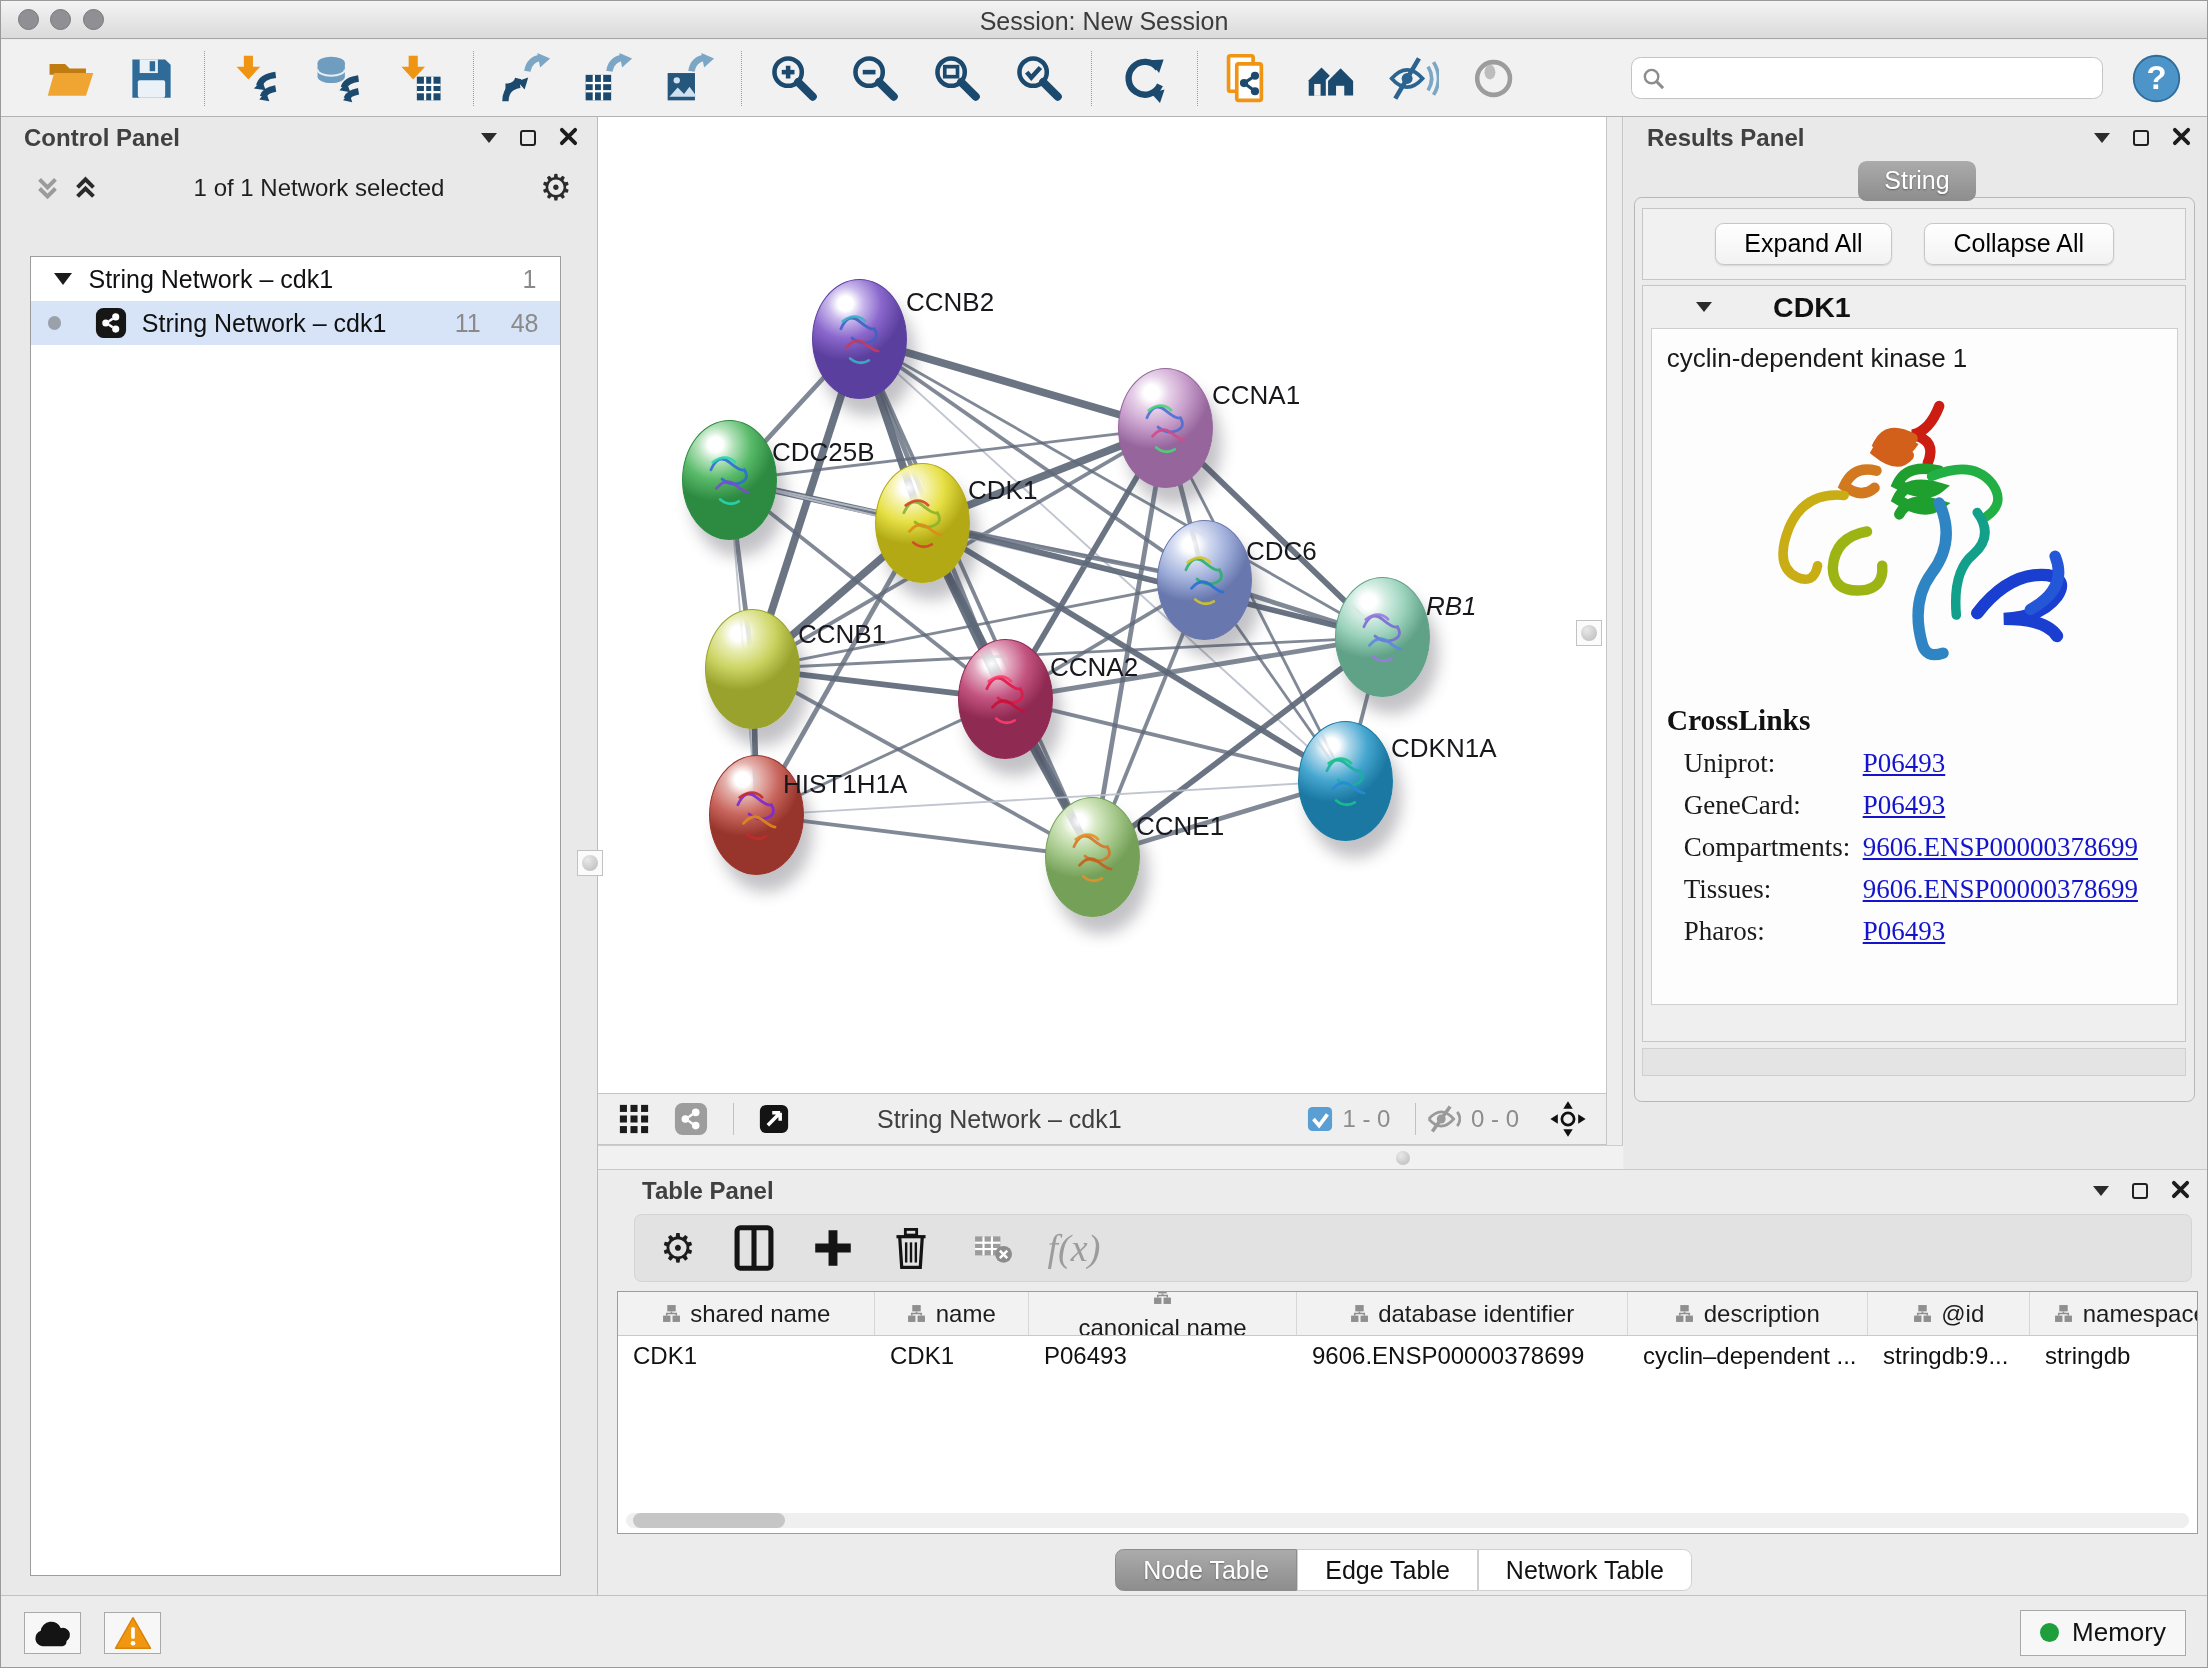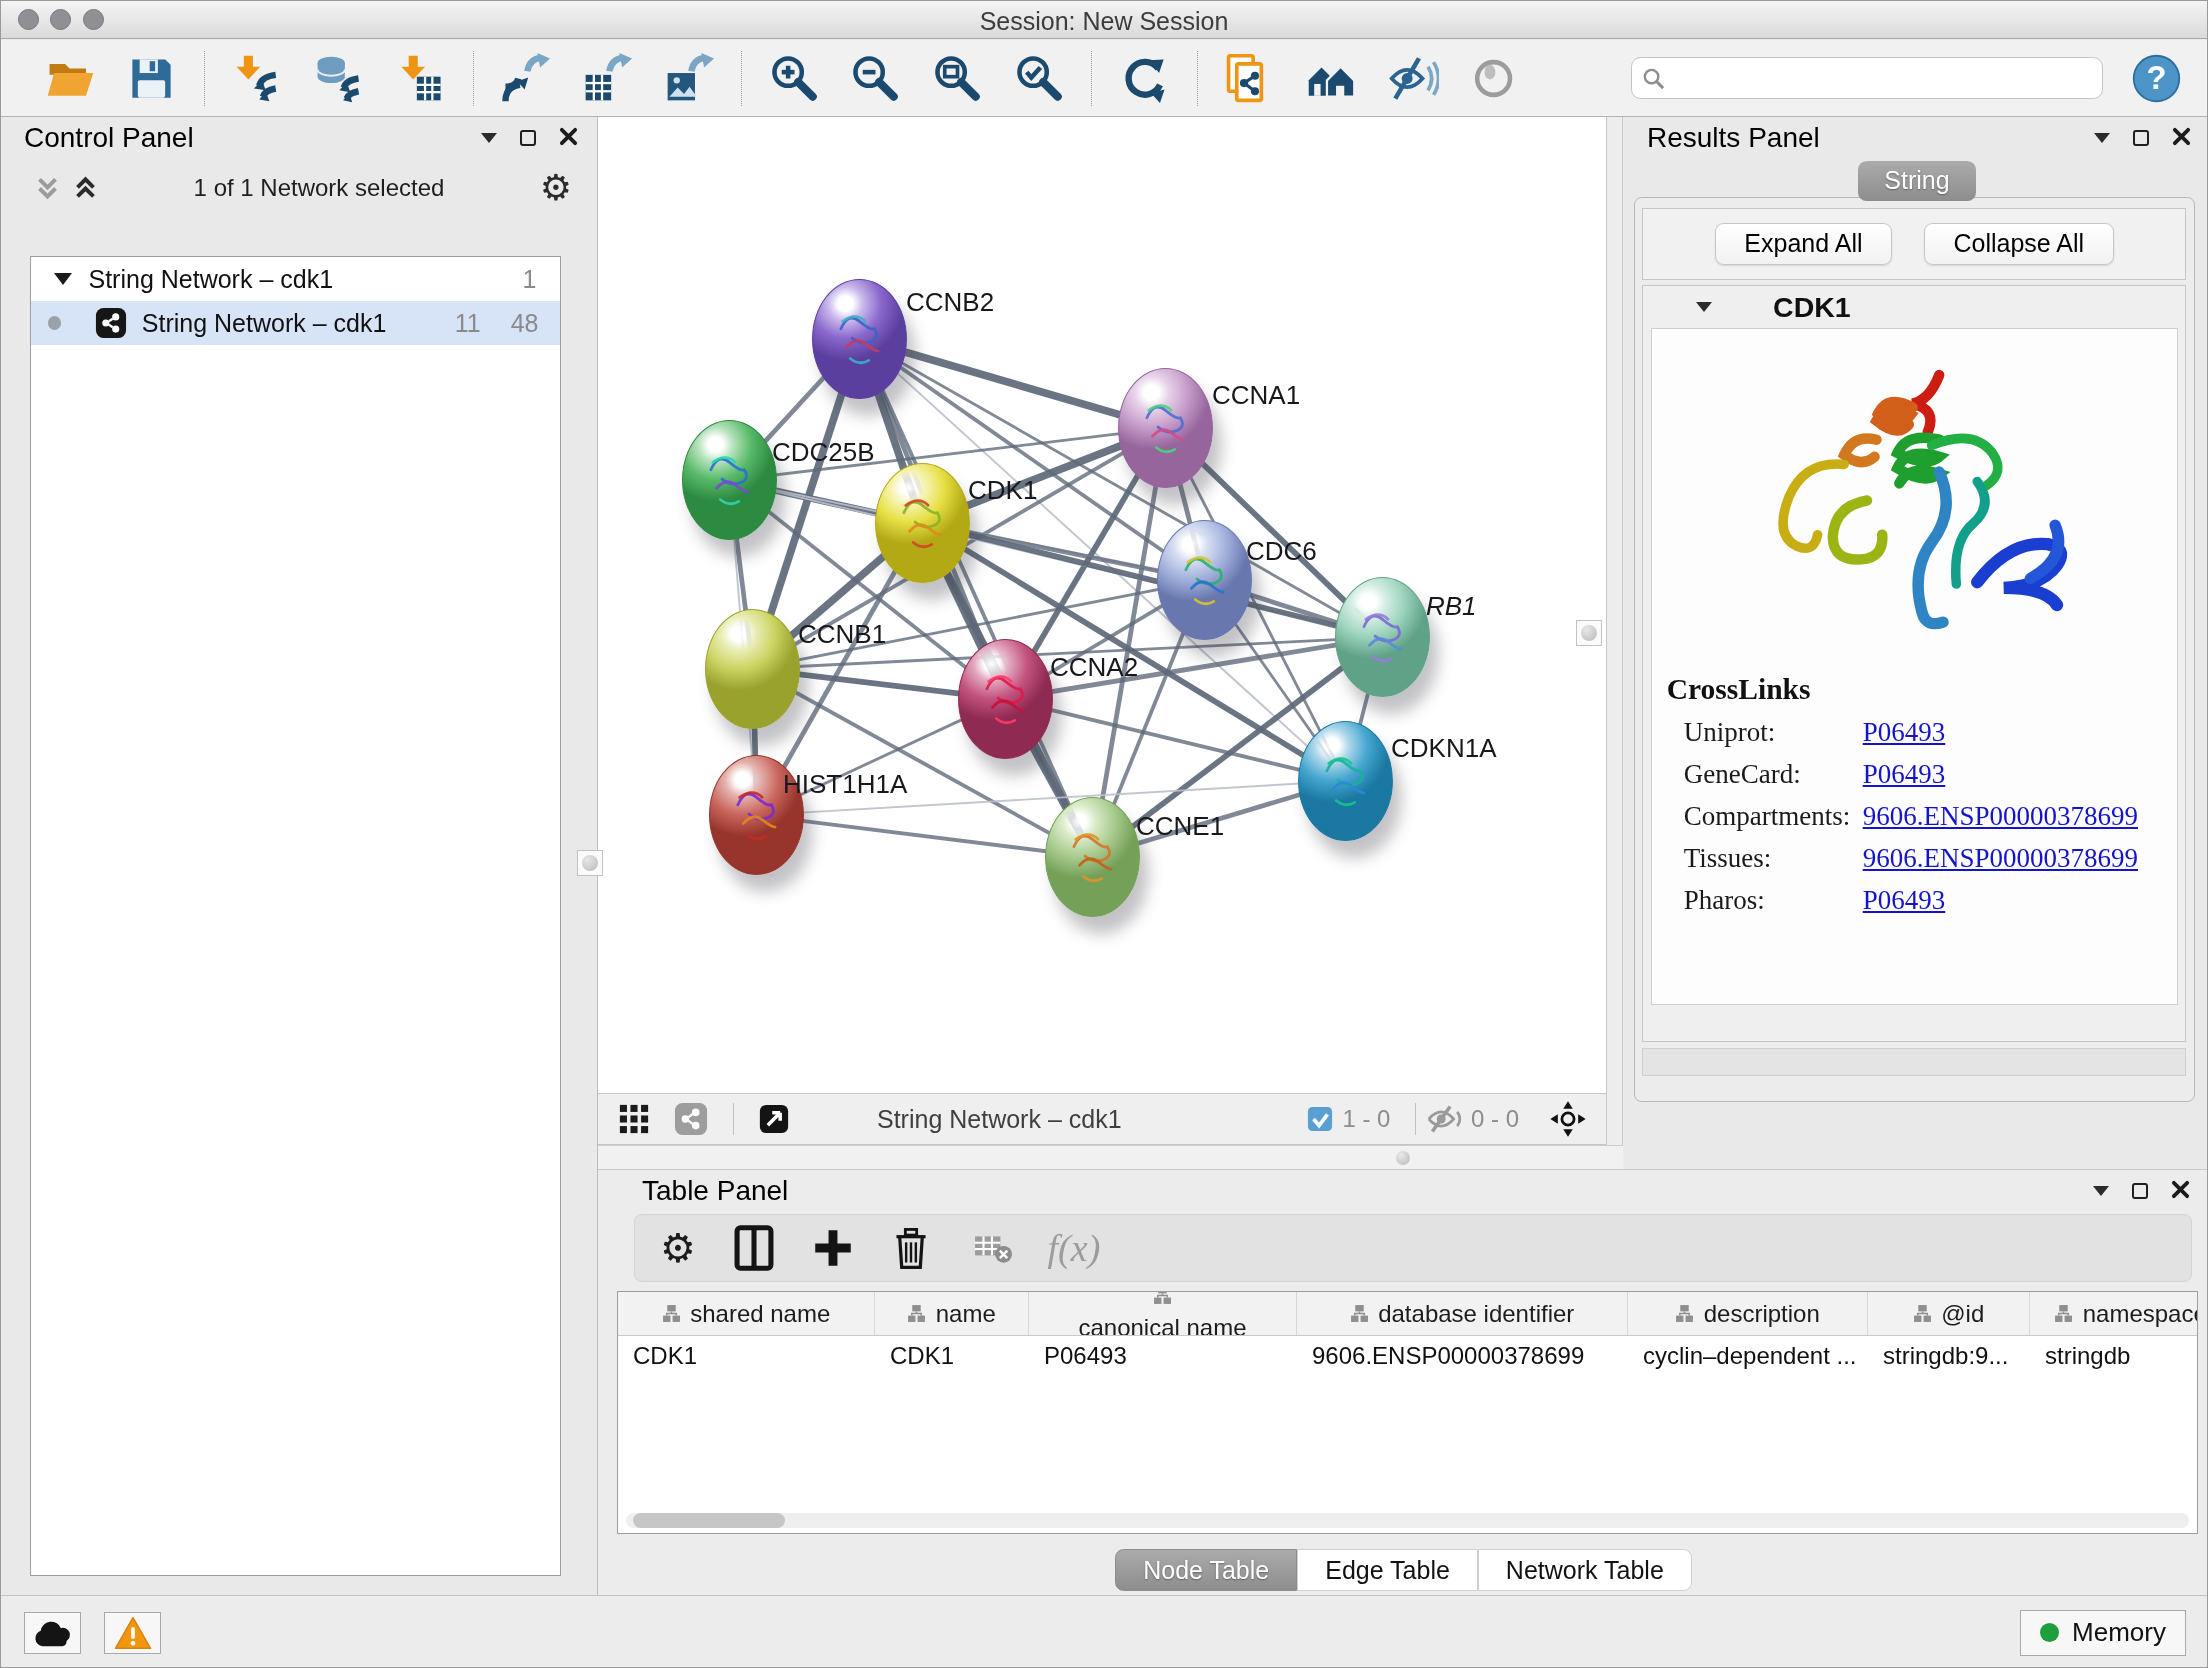--- a/index.html
+++ b/index.html
@@ -21,21 +21,21 @@
   .tb-sep{height:55px;border-left:1.9px dotted #9c9c9c;margin:0 11.4px;}
   .searchbox{margin-left:auto;width:472px;height:42px;background:#fff;border:1.9px solid #c4c4c4;
     border-radius:9.5px;display:flex;align-items:center;padding-left:9.5px;}
   .searchbox svg{width:25px;height:25px;flex:none;}
   .searchbox input{flex:1;border:none;outline:none;background:transparent;font-size:25px;
     font-family:"Liberation Sans",sans-serif;padding:0 9.5px;}
   .help-btn{background:none;border:none;margin:0 25px 0 28.5px;width:51px;height:51px;padding:0;cursor:pointer;}
   .help-btn svg{width:51px;height:51px;}
   
   .panel-head{height:42px;display:flex;align-items:center;}
-  .panel-title{margin-left:23px;font-size:28px;color:#000000;}
+  .panel-title{margin-left:23px;font-size:24px;color:#404040;font-weight:bold;}
   .panel-controls{margin-left:auto;margin-right:19px;display:flex;align-items:center;gap:23px;}
   .caret-down{width:0;height:0;border-left:8.6px solid transparent;border-right:8.6px solid transparent;border-top:10.5px solid #2b2b2b;}
   .float-sq{width:16px;height:16px;border:2.9px solid #1f1f1f;border-radius:2.9px;}
   .close-x svg{width:19px;height:19px;}
   
   .tabs{display:flex;}
   .tab{height:42px;padding:0 27px;font-size:25px;background:#fff;border:1px solid #cfcfcf;color:#111;
     display:flex;align-items:center;cursor:pointer;}
   .tab:first-child{border-radius:8.6px 0 0 8.6px;}
   .tab:last-child{border-radius:0 8.6px 8.6px 0;}
@@ -611,20 +611,21 @@
       <div class="rp-top">
         <button class="rp-btn">Expand All</button>
         <button class="rp-btn">Collapse All</button>
       </div>
       <div class="rp-cdk">
         <div class="cdk-head">
           <span class="caret-down"></span>
           <span class="cdk-title">CDK1</span>
         </div>
         <div class="cdk-body">
+          <div class="cdk-desc">cyclin-dependent kinase 1</div>
           <svg class="ribbon" width="323" height="304" viewBox="0 0 340 320">
             <g fill="none" stroke-linecap="round">
               <path d="M196 18 q-10 26 -28 30 q26 6 16 30" stroke="#cc1d12" stroke-width="11"></path>
               <path d="M168 52 q-26 -14 -36 6 q24 16 34 2 q-26 -12 -36 6 q22 18 34 4" stroke="#d2601a" stroke-width="11"></path>
               <path d="M130 86 q-24 -6 -34 16 q18 14 32 2" stroke="#d2791f" stroke-width="11"></path>
               <path d="M96 112 q-42 -4 -58 34 q-16 40 8 52 q18 8 22 -12" stroke="#c9ad14" stroke-width="10"></path>
               <path d="M120 150 q-34 6 -36 38 q0 26 30 24 q24 -2 22 -26" stroke="#9cb414" stroke-width="11"></path>
               <path d="M196 86 q-34 -8 -44 14 q30 16 44 4 q-34 -10 -44 12 q28 18 44 6 q-32 -10 -42 10" stroke="#1fa02e" stroke-width="11"></path>
               <path d="M188 92 q44 -18 64 8 q14 20 -6 34" stroke="#22b044" stroke-width="10"></path>
               <path d="M236 130 q18 24 -4 44 q-22 18 -18 64" stroke="#12a08a" stroke-width="10"></path>

